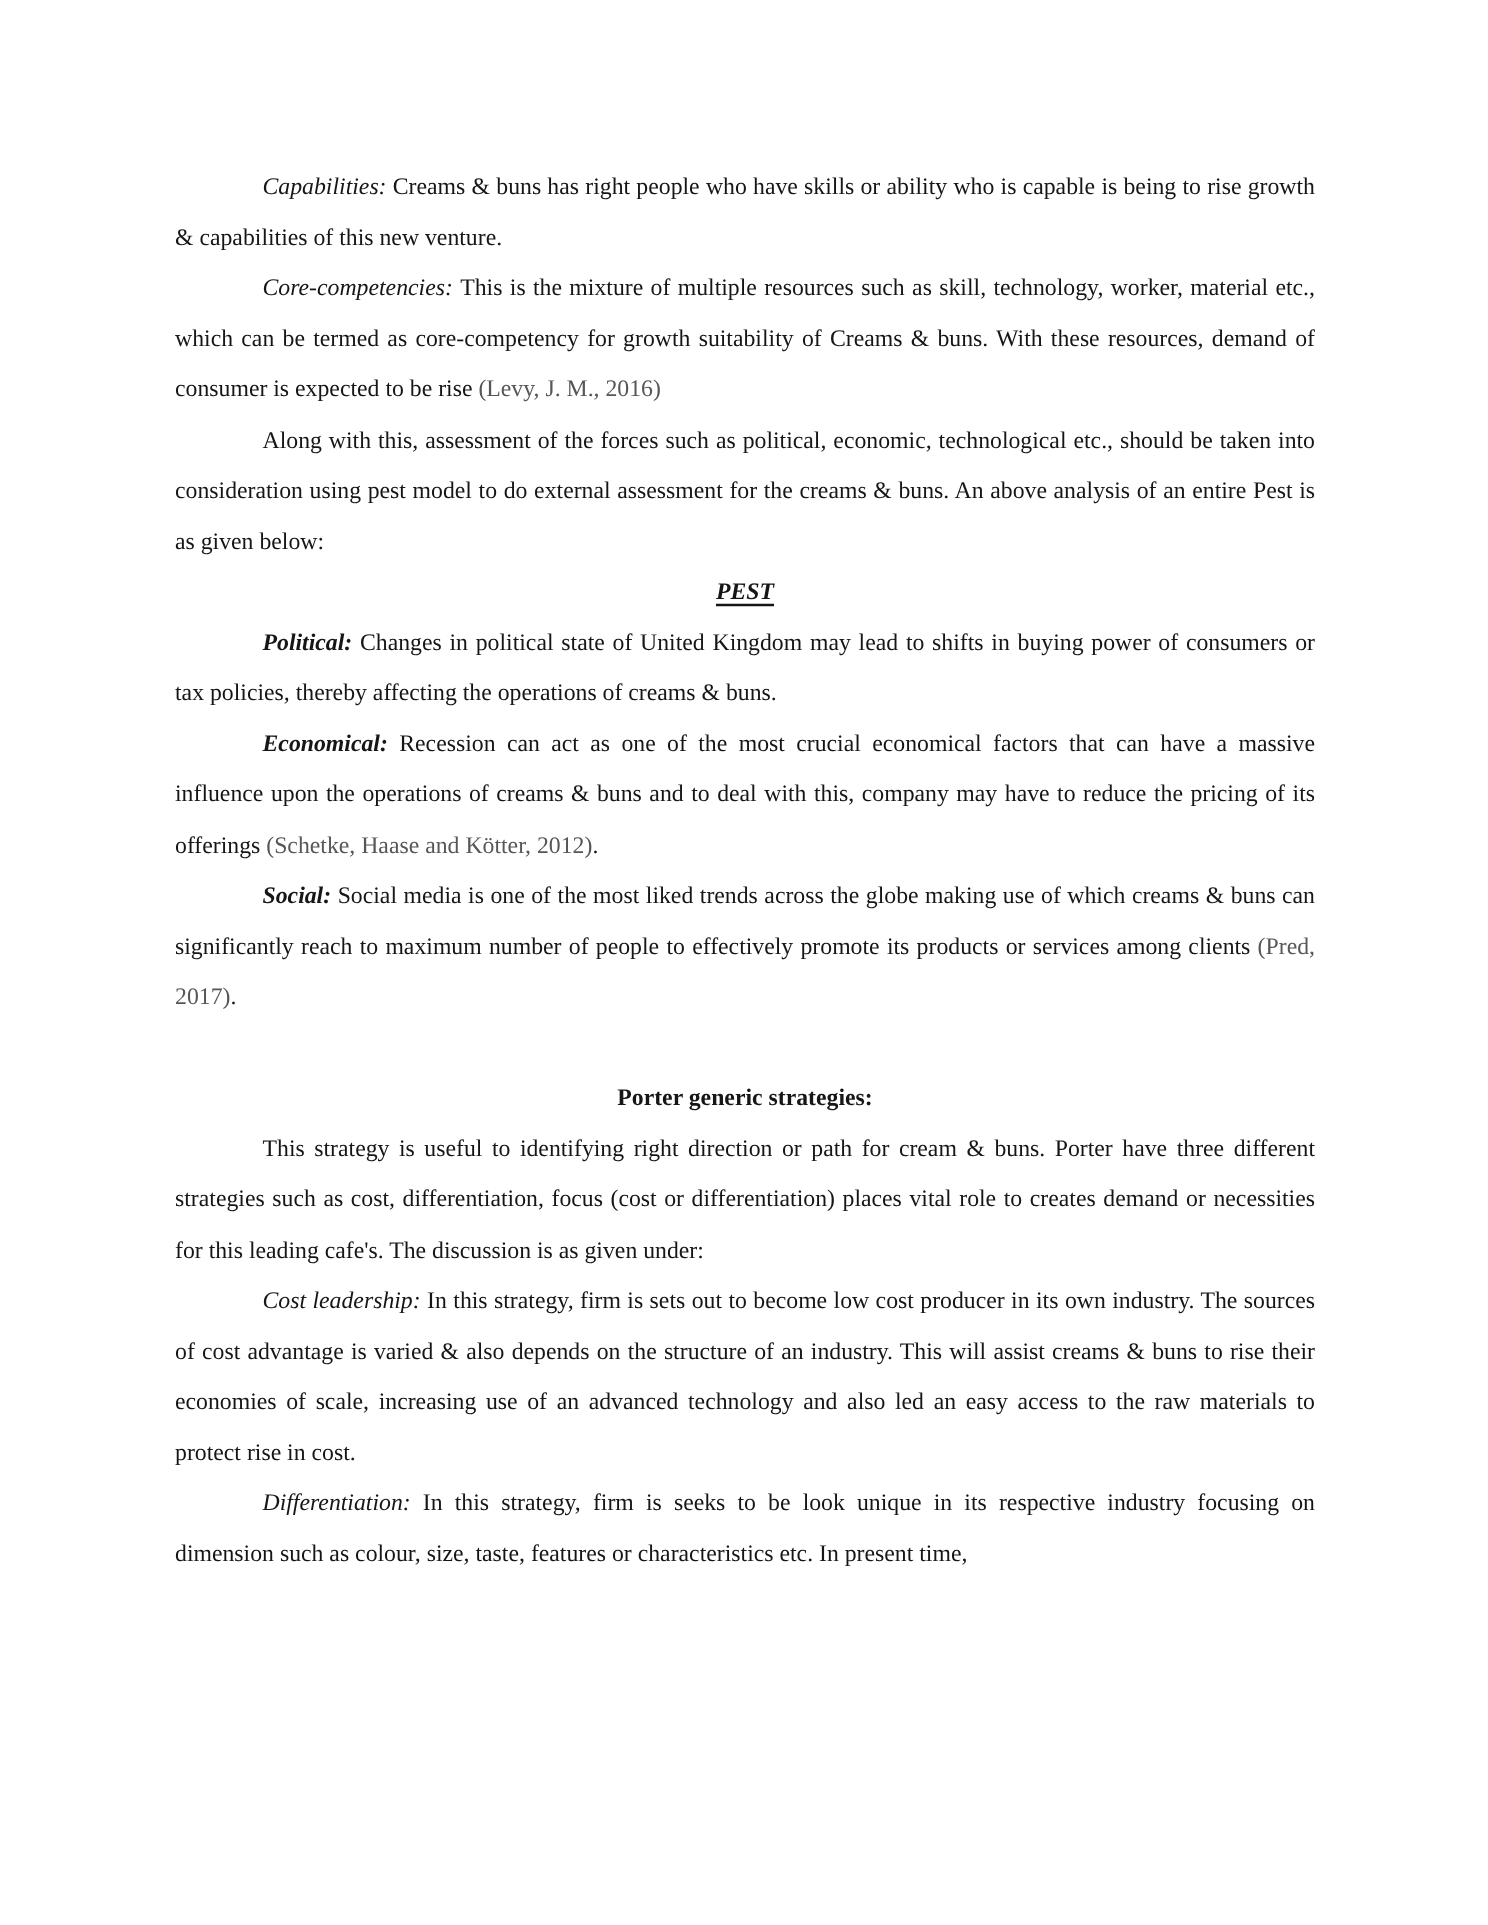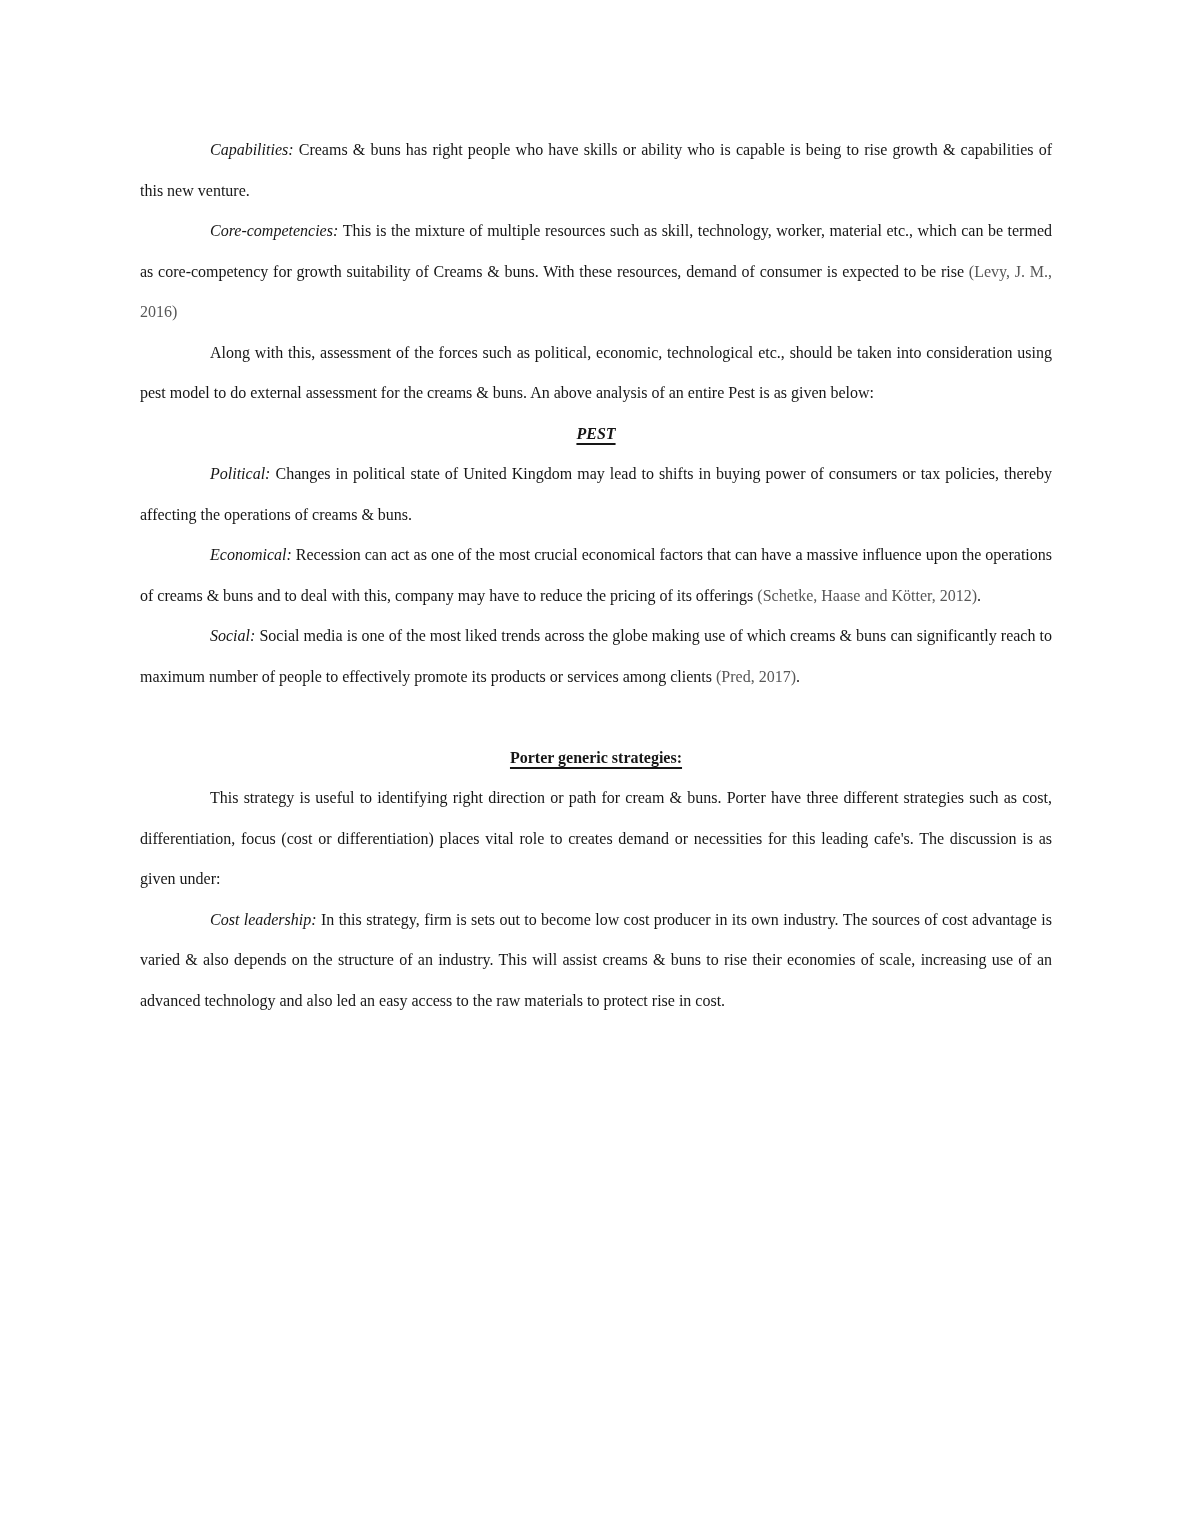--- a/index.html
+++ b/index.html
@@ -14,36 +14,35 @@
   .page {
     position: absolute;
     inset: 0;
     background: var(--page-bg, #ffffff);
   }
   .text-column {
     position: absolute;
     left: 140px;
     top: 130px;
     width: 912px;
-    font-size: 16px;
+    font-size: 19px;
     line-height: 40.5px;
     color: var(--text-color, #161616);
     text-align: justify;
   }
   p.block { margin: 0; text-indent: 70px; }
   p.block.indent-none { text-indent: 0; }
   p.block.indent-small { text-indent: 43px; }
   p.block.heading { text-indent: 0; text-align: center; }
   .spacer { height: 40.5px; }
   .run-italic { font-style: italic; }
-  .run-bold-italic { font-style: italic; font-weight: normal; }
+  .run-bold-italic { font-style: italic; font-weight: bold; }
   .run-citation { color: var(--citation-color, #575757); }
   .run-bold-underline {
     font-weight: bold;
-    text-decoration: underline;
     text-decoration-thickness: 2px;
     text-underline-offset: 4px;
   }
   .run-bold-italic-underline {
     font-weight: bold;
     font-style: italic;
     text-decoration: underline;
     text-decoration-thickness: 2px;
     text-underline-offset: 4px;
   }
@@ -57,14 +56,15 @@
       <p class="block indent-normal"><span class="run-italic">Core-competencies: </span><span class="run-normal">This is the mixture of multiple resources such as skill, technology, worker, material etc., which can be termed as core-competency for growth suitability of Creams &amp; buns. With these resources, demand of consumer is expected to be rise </span><span class="run-citation">(Levy, J. M., 2016)</span></p>
       <p class="block indent-normal"><span class="run-normal">Along with this, assessment of the forces such as political, economic, technological etc., should be taken into consideration using pest model to do external assessment for the creams &amp; buns. An above analysis of an entire Pest is as given below:</span></p>
       <p class="block heading indent-none"><span class="run-bold-italic-underline">PEST</span></p>
       <p class="block indent-normal"><span class="run-bold-italic">Political: </span><span class="run-normal">Changes in political state of United Kingdom may lead to shifts in buying power of consumers or tax policies, thereby affecting the operations of creams &amp; buns.</span></p>
       <p class="block indent-normal"><span class="run-bold-italic">Economical: </span><span class="run-normal">Recession can act as one of the most crucial economical factors that can have a massive influence upon the operations of creams &amp; buns and to deal with this, company may have to reduce the pricing of its offerings </span><span class="run-citation">(Schetke, Haase and Kötter, 2012)</span><span class="run-normal">.</span></p>
       <p class="block indent-normal"><span class="run-bold-italic">Social: </span><span class="run-normal">Social media is one of the most liked trends across the globe making use of which creams &amp; buns can significantly reach to maximum number of people to effectively promote its products or services among clients </span><span class="run-citation">(Pred, 2017)</span><span class="run-normal">.</span></p>
       <div class="spacer"></div>
       <p class="block heading indent-none"><span class="run-bold-underline">Porter generic strategies:</span></p>
       <p class="block indent-normal"><span class="run-normal">This strategy is useful to identifying right direction or path for cream &amp; buns. Porter have three different strategies such as cost, differentiation, focus (cost or differentiation) places vital role to creates demand or necessities for this leading cafe's. The discussion is as given under:</span></p>
       <p class="block indent-normal"><span class="run-italic">Cost leadership: </span><span class="run-normal">In this strategy, firm is sets out to become low cost producer in its own industry. The sources of cost advantage is varied &amp; also depends on the structure of an industry. This will assist creams &amp; buns to rise their economies of scale, increasing use of an advanced technology and also led an easy access to the raw materials to protect rise in cost.</span></p>
+      <p class="block indent-normal"><span class="run-italic">Differentiation: </span><span class="run-normal">In this strategy, firm is seeks to be look unique in its respective industry focusing on dimension such as colour, size, taste, features or characteristics etc. In present time,</span></p>
     </div>
 </div>
 
 </body></html>

